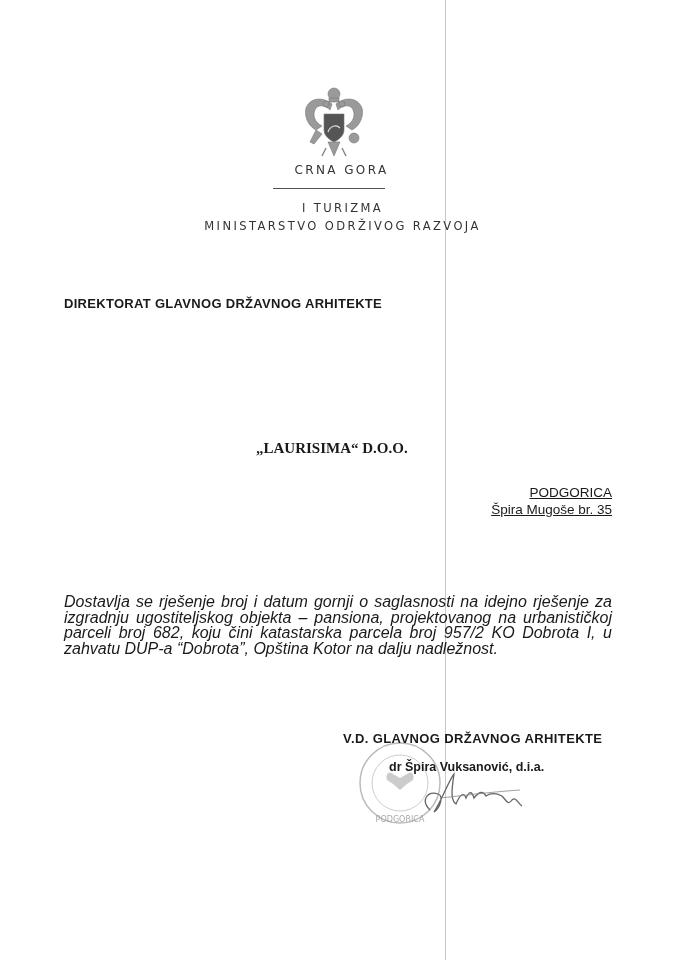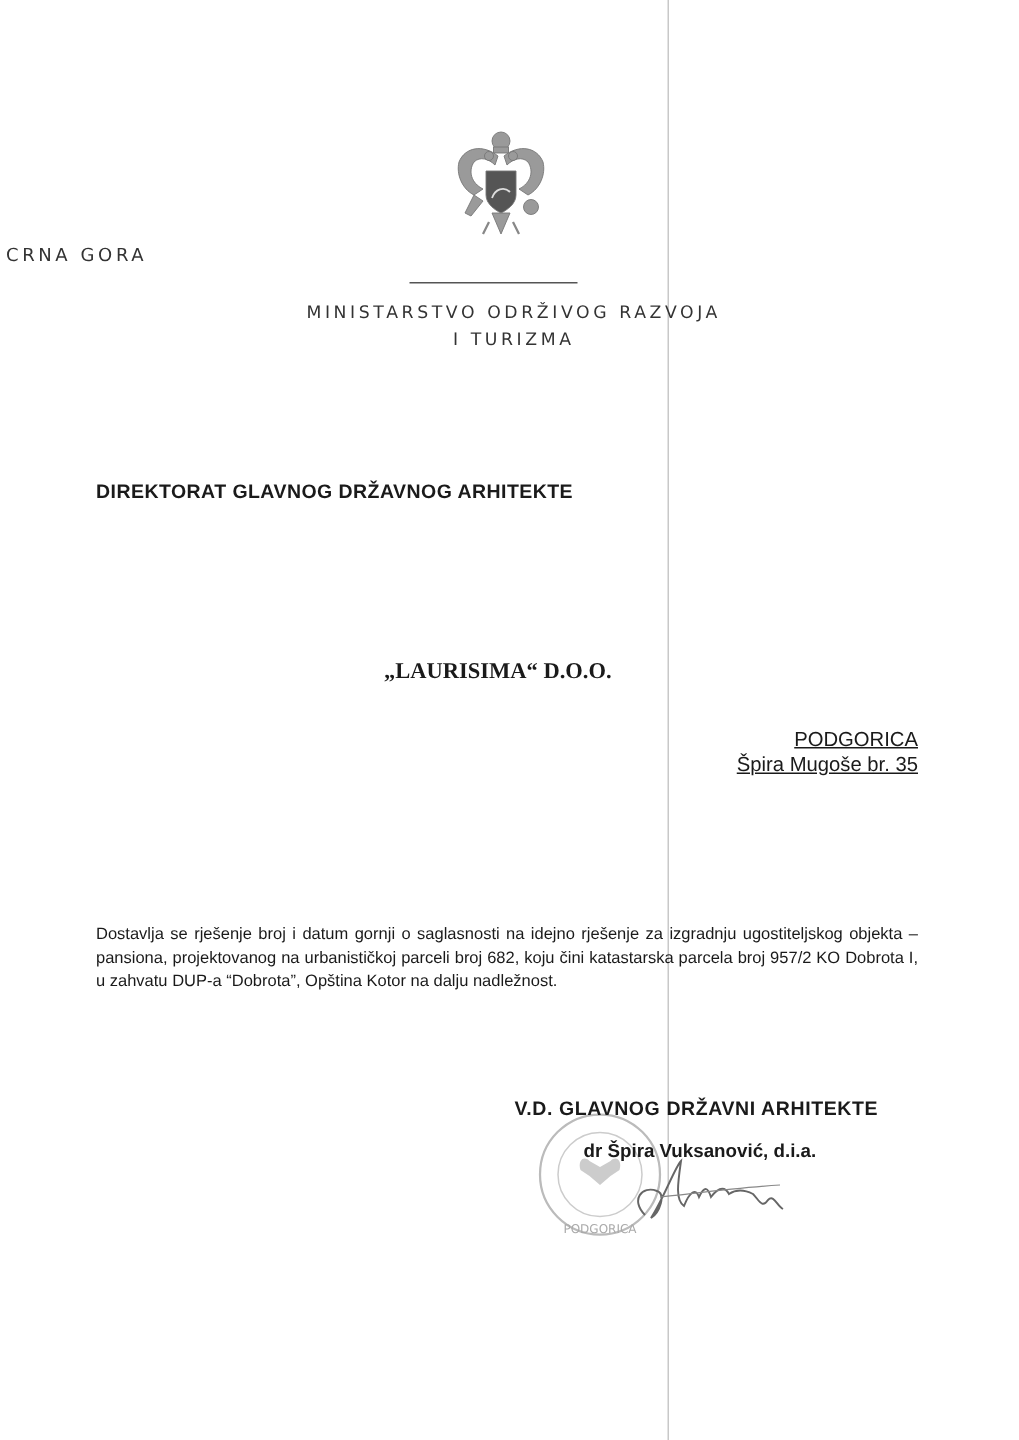--- a/index.html
+++ b/index.html
@@ -1,27 +1,27 @@
 <!DOCTYPE html>
 <html><head>
 <meta charset="utf-8">
 <style>
   html, body { margin:0; padding:0; }
   body { width:679px; height:960px; background:#ffffff; position:relative; overflow:hidden; color:#1a1a1a; font-family:"Liberation Sans", sans-serif; }
   .fold { position:absolute; left:445px; top:0; width:1px; height:960px; background:#c8c8c8; }
   .crest { position:absolute; left:302px; top:86px; width:64px; height:74px; }
-  .crna { position:absolute; left:0; width:679px; top:163px; font-family:"DejaVu Sans", sans-serif; font-size:12px; letter-spacing:2.4px; color:#333; padding-left:4px; box-sizing:border-box; }
+  .crna { position:absolute; left:0; width:679px; top:163px; text-align:center; font-family:"DejaVu Sans", sans-serif; font-size:12px; letter-spacing:2.4px; color:#333; padding-left:4px; box-sizing:border-box; }
   .rule { position:absolute; left:273px; top:188px; width:112px; height:1px; background:#555; }
   .ministry { position:absolute; left:0; width:679px; top:199px; text-align:center; font-family:"DejaVu Sans", sans-serif; font-size:11.5px; letter-spacing:2.4px; color:#333; line-height:18px; padding-left:6px; box-sizing:border-box; }
-  .sender { position:absolute; left:64px; top:296px; font-size:13px; line-height:15.5px;margin-top:24px; }
+  .sender { position:absolute; left:64px; top:296px; font-size:13px; line-height:15.5px; }
   .sender .b { font-weight:bold; letter-spacing:0.3px; }
   .recipient { position:absolute; left:256px; top:440px; font-size:15px; font-weight:bold;font-family:Liberation Serif, serif; }
   .address { position:absolute; left:483px; top:484px; text-align:right; font-size:13.5px; line-height:17px; width:129px; }
   .address span { text-decoration:underline; display:block; }
-  .body { position:absolute; left:64px; top:616px; width:548px; font-size:11px; line-height:15.6px; text-align:justify; }
+  .body { position:absolute; left:64px; top:594px; width:548px; font-size:16px; line-height:15.6px; text-align:justify;font-style:italic; }
   .sig-title { position:absolute; left:343px; top:731px; font-size:13px; font-weight:bold; letter-spacing:0.4px; }
   .sig-name { position:absolute; left:389px; top:760px; font-size:12.5px; font-weight:bold; }
   .stamp { position:absolute; left:355px; top:738px; width:90px; height:90px; }
   .signature { position:absolute; left:410px; top:770px; width:120px; height:50px; }
 </style>
 </head>
 <body>
 
 <div class="fold"></div>
 
@@ -38,22 +38,22 @@
     <path d="M14 44 L8 56 L12 58 L20 48 Z"></path>
     <circle cx="52" cy="52" r="5"></circle>
     <path d="M26 56 L32 70 L38 56 Z"></path>
     <path d="M24 62 L20 70 M40 62 L44 70" stroke="#888" stroke-width="1.5"></path>
   </g>
 </svg>
 
 <div class="crna">CRNA GORA</div>
 <div class="rule"></div>
 <div class="ministry">
+  <div>I TURIZMA</div>
   <div>MINISTARSTVO ODRŽIVOG RAZVOJA</div>
-  <div>I TURIZMA</div>
 </div>
 
 <div class="sender">
   <div class="b">DIREKTORAT GLAVNOG DRŽAVNOG ARHITEKTE</div>
 </div>
 
 <div class="recipient">„LAURISIMA“ D.O.O.</div>
 
 <div class="address">
   <span>PODGORICA</span>
@@ -62,19 +62,19 @@
 
 <div class="body">Dostavlja se rješenje broj i datum gornji o saglasnosti na idejno rješenje za izgradnju ugostiteljskog objekta – pansiona, projektovanog na urbanističkoj parceli broj 682, koju čini katastarska parcela broj 957/2 KO Dobrota I, u zahvatu DUP-a “Dobrota”, Opština Kotor na dalju nadležnost.</div>
 
 <svg class="stamp" viewBox="0 0 90 90">
   <circle cx="45" cy="45" r="40" fill="none" stroke="#bbb" stroke-width="1.5"></circle>
   <circle cx="45" cy="45" r="28" fill="none" stroke="#ccc" stroke-width="1"></circle>
   <path d="M38 36 C34 32 30 36 32 42 L38 46 L45 52 L52 46 L58 42 C60 36 56 32 52 36 L45 40 Z" fill="#ccc"></path>
   <text x="45" y="84" font-family="DejaVu Sans, sans-serif" font-size="8" fill="#aaa" text-anchor="middle">PODGORICA</text>
 </svg>
 
-<div class="sig-title">V.D. GLAVNOG  DRŽAVNI  ARHITEKTE</div>
+<div class="sig-title">V.D. GLAVNOG  DRŽAVNOG  ARHITEKTE</div>
 <div class="sig-name">dr  Špira Vuksanović, d.i.a.</div>
 
 <svg class="signature" viewBox="0 0 120 50">
   <path d="M20 40 C10 30 18 20 28 24 C34 26 30 38 24 42 C32 30 40 8 44 4 C42 18 40 30 46 34 C50 24 54 22 56 28 C60 20 62 22 64 28 C70 20 74 22 76 26 C82 22 88 24 92 26 C96 30 98 36 102 30 C106 26 108 34 112 36" fill="none" stroke="#666" stroke-width="1.3"></path>
   <path d="M30 28 C50 26 80 22 110 20" fill="none" stroke="#888" stroke-width="0.8"></path>
 </svg>
 
 </body></html>

